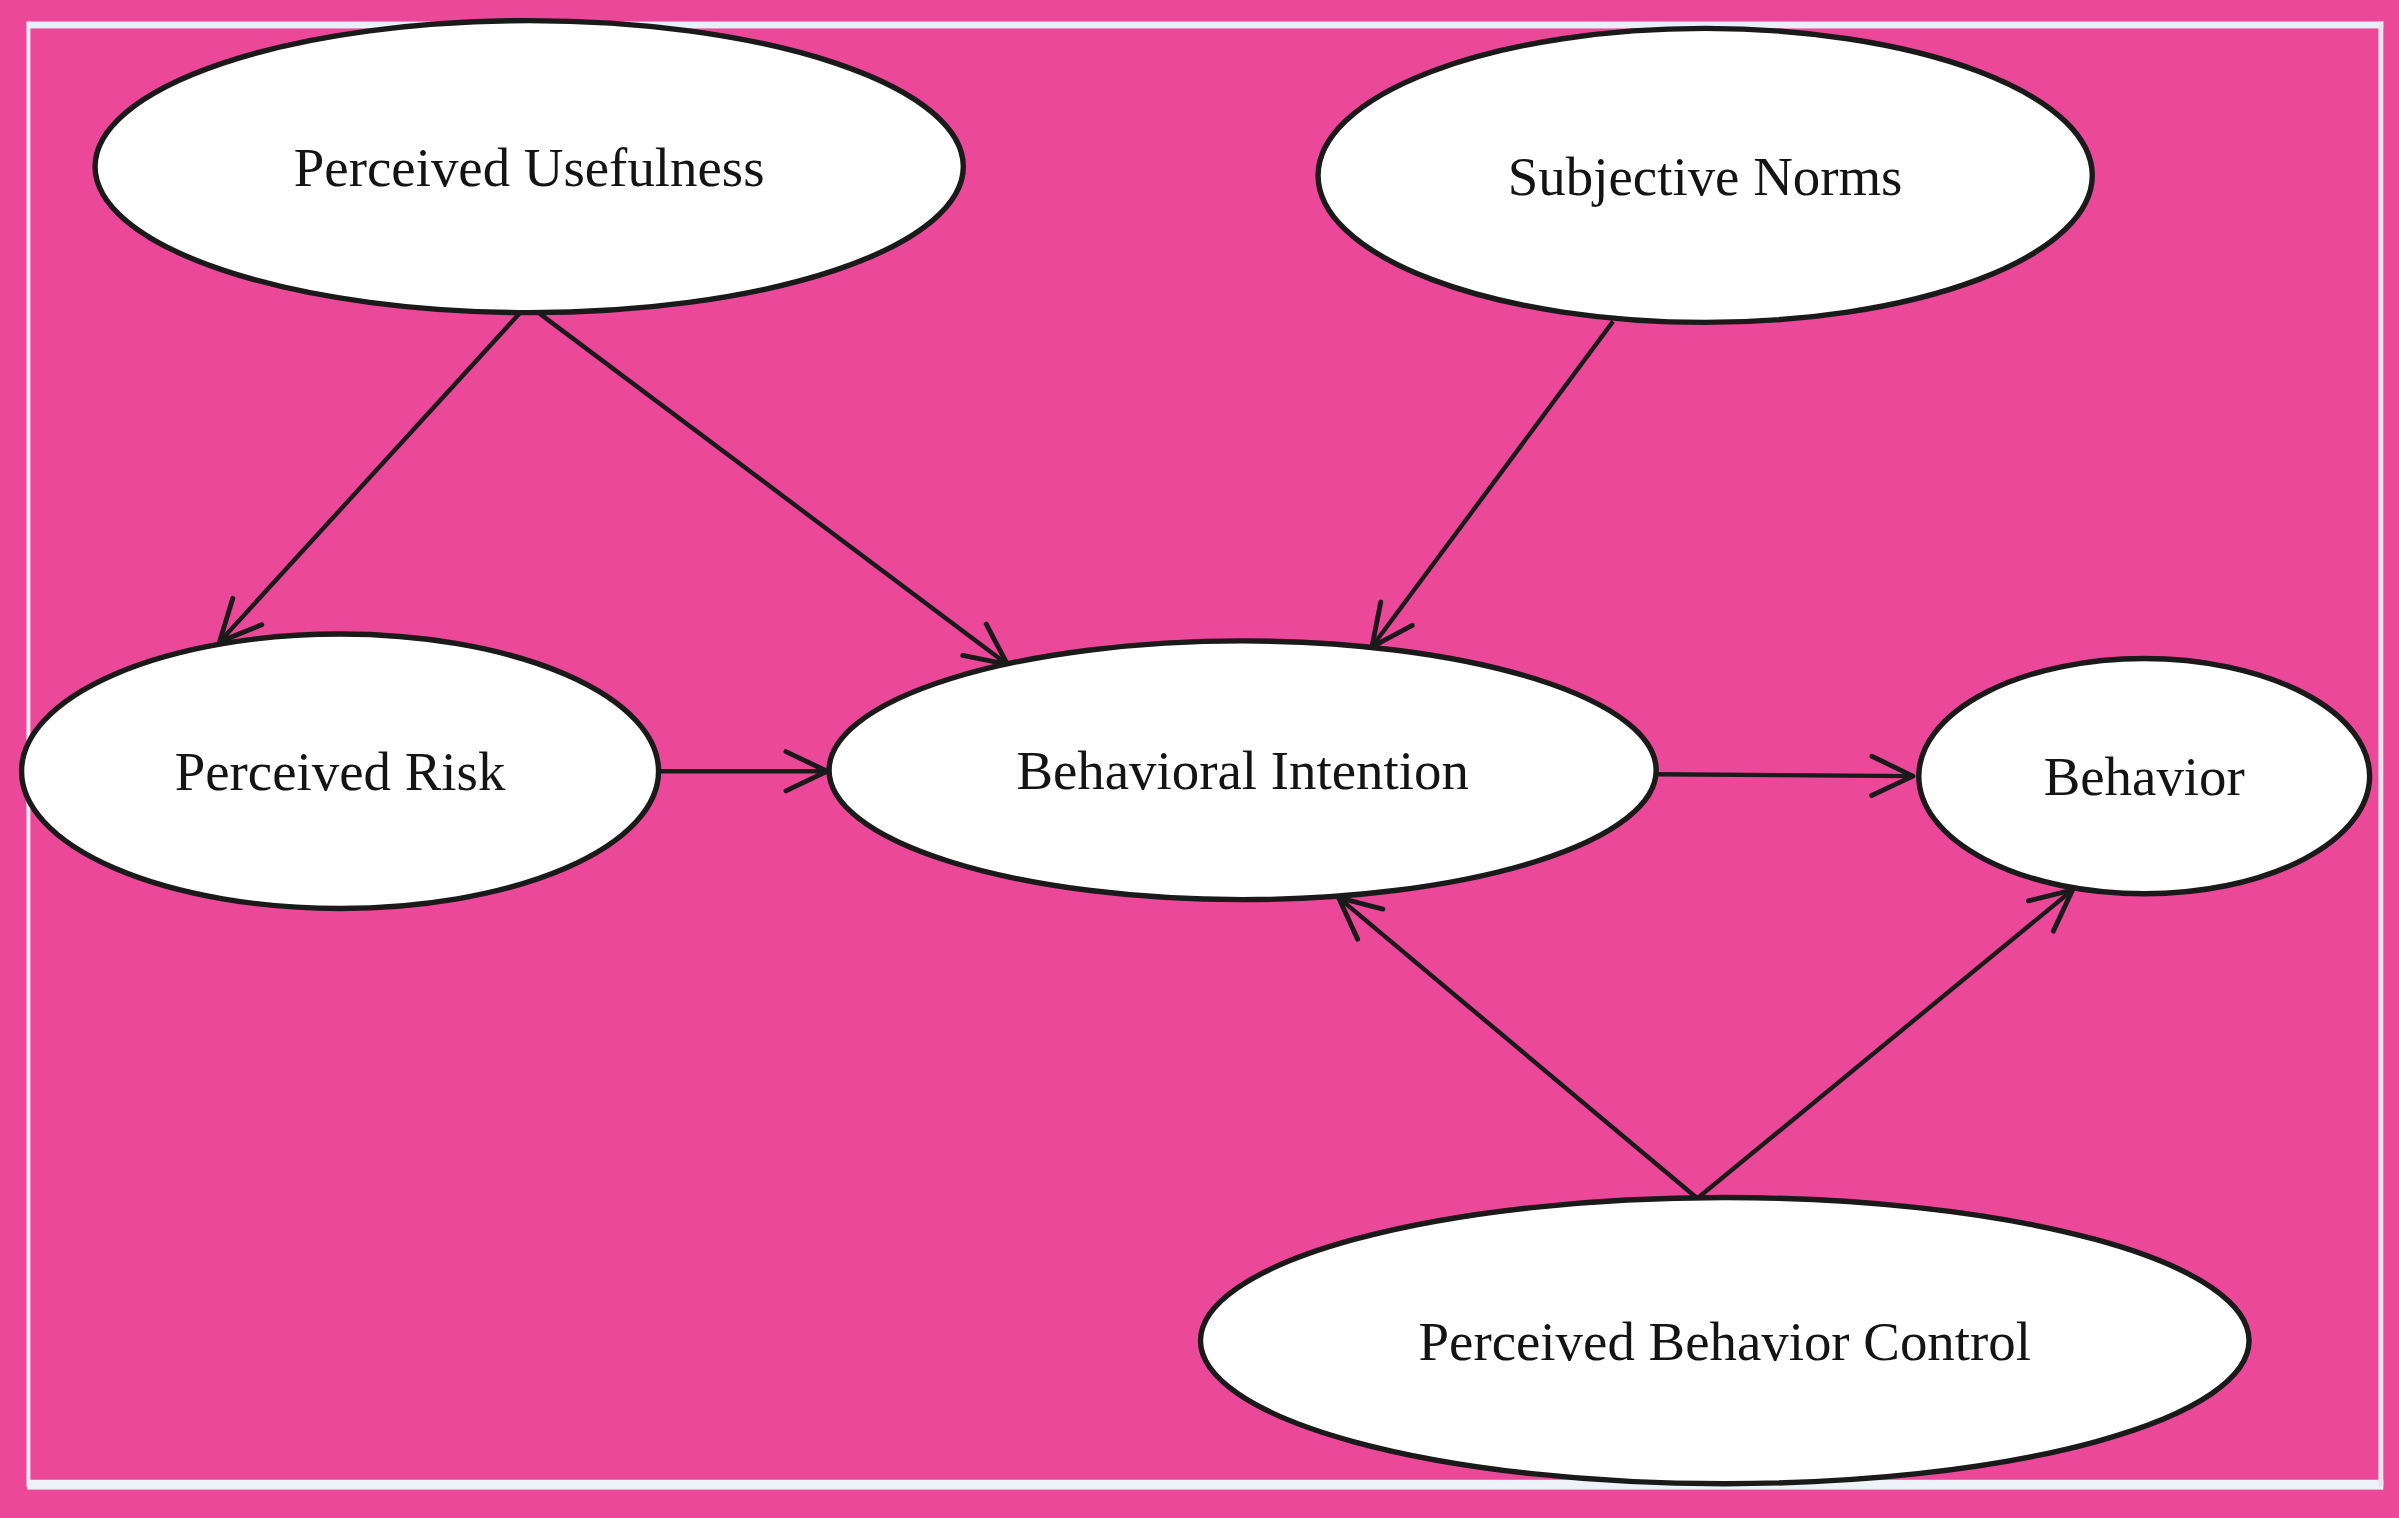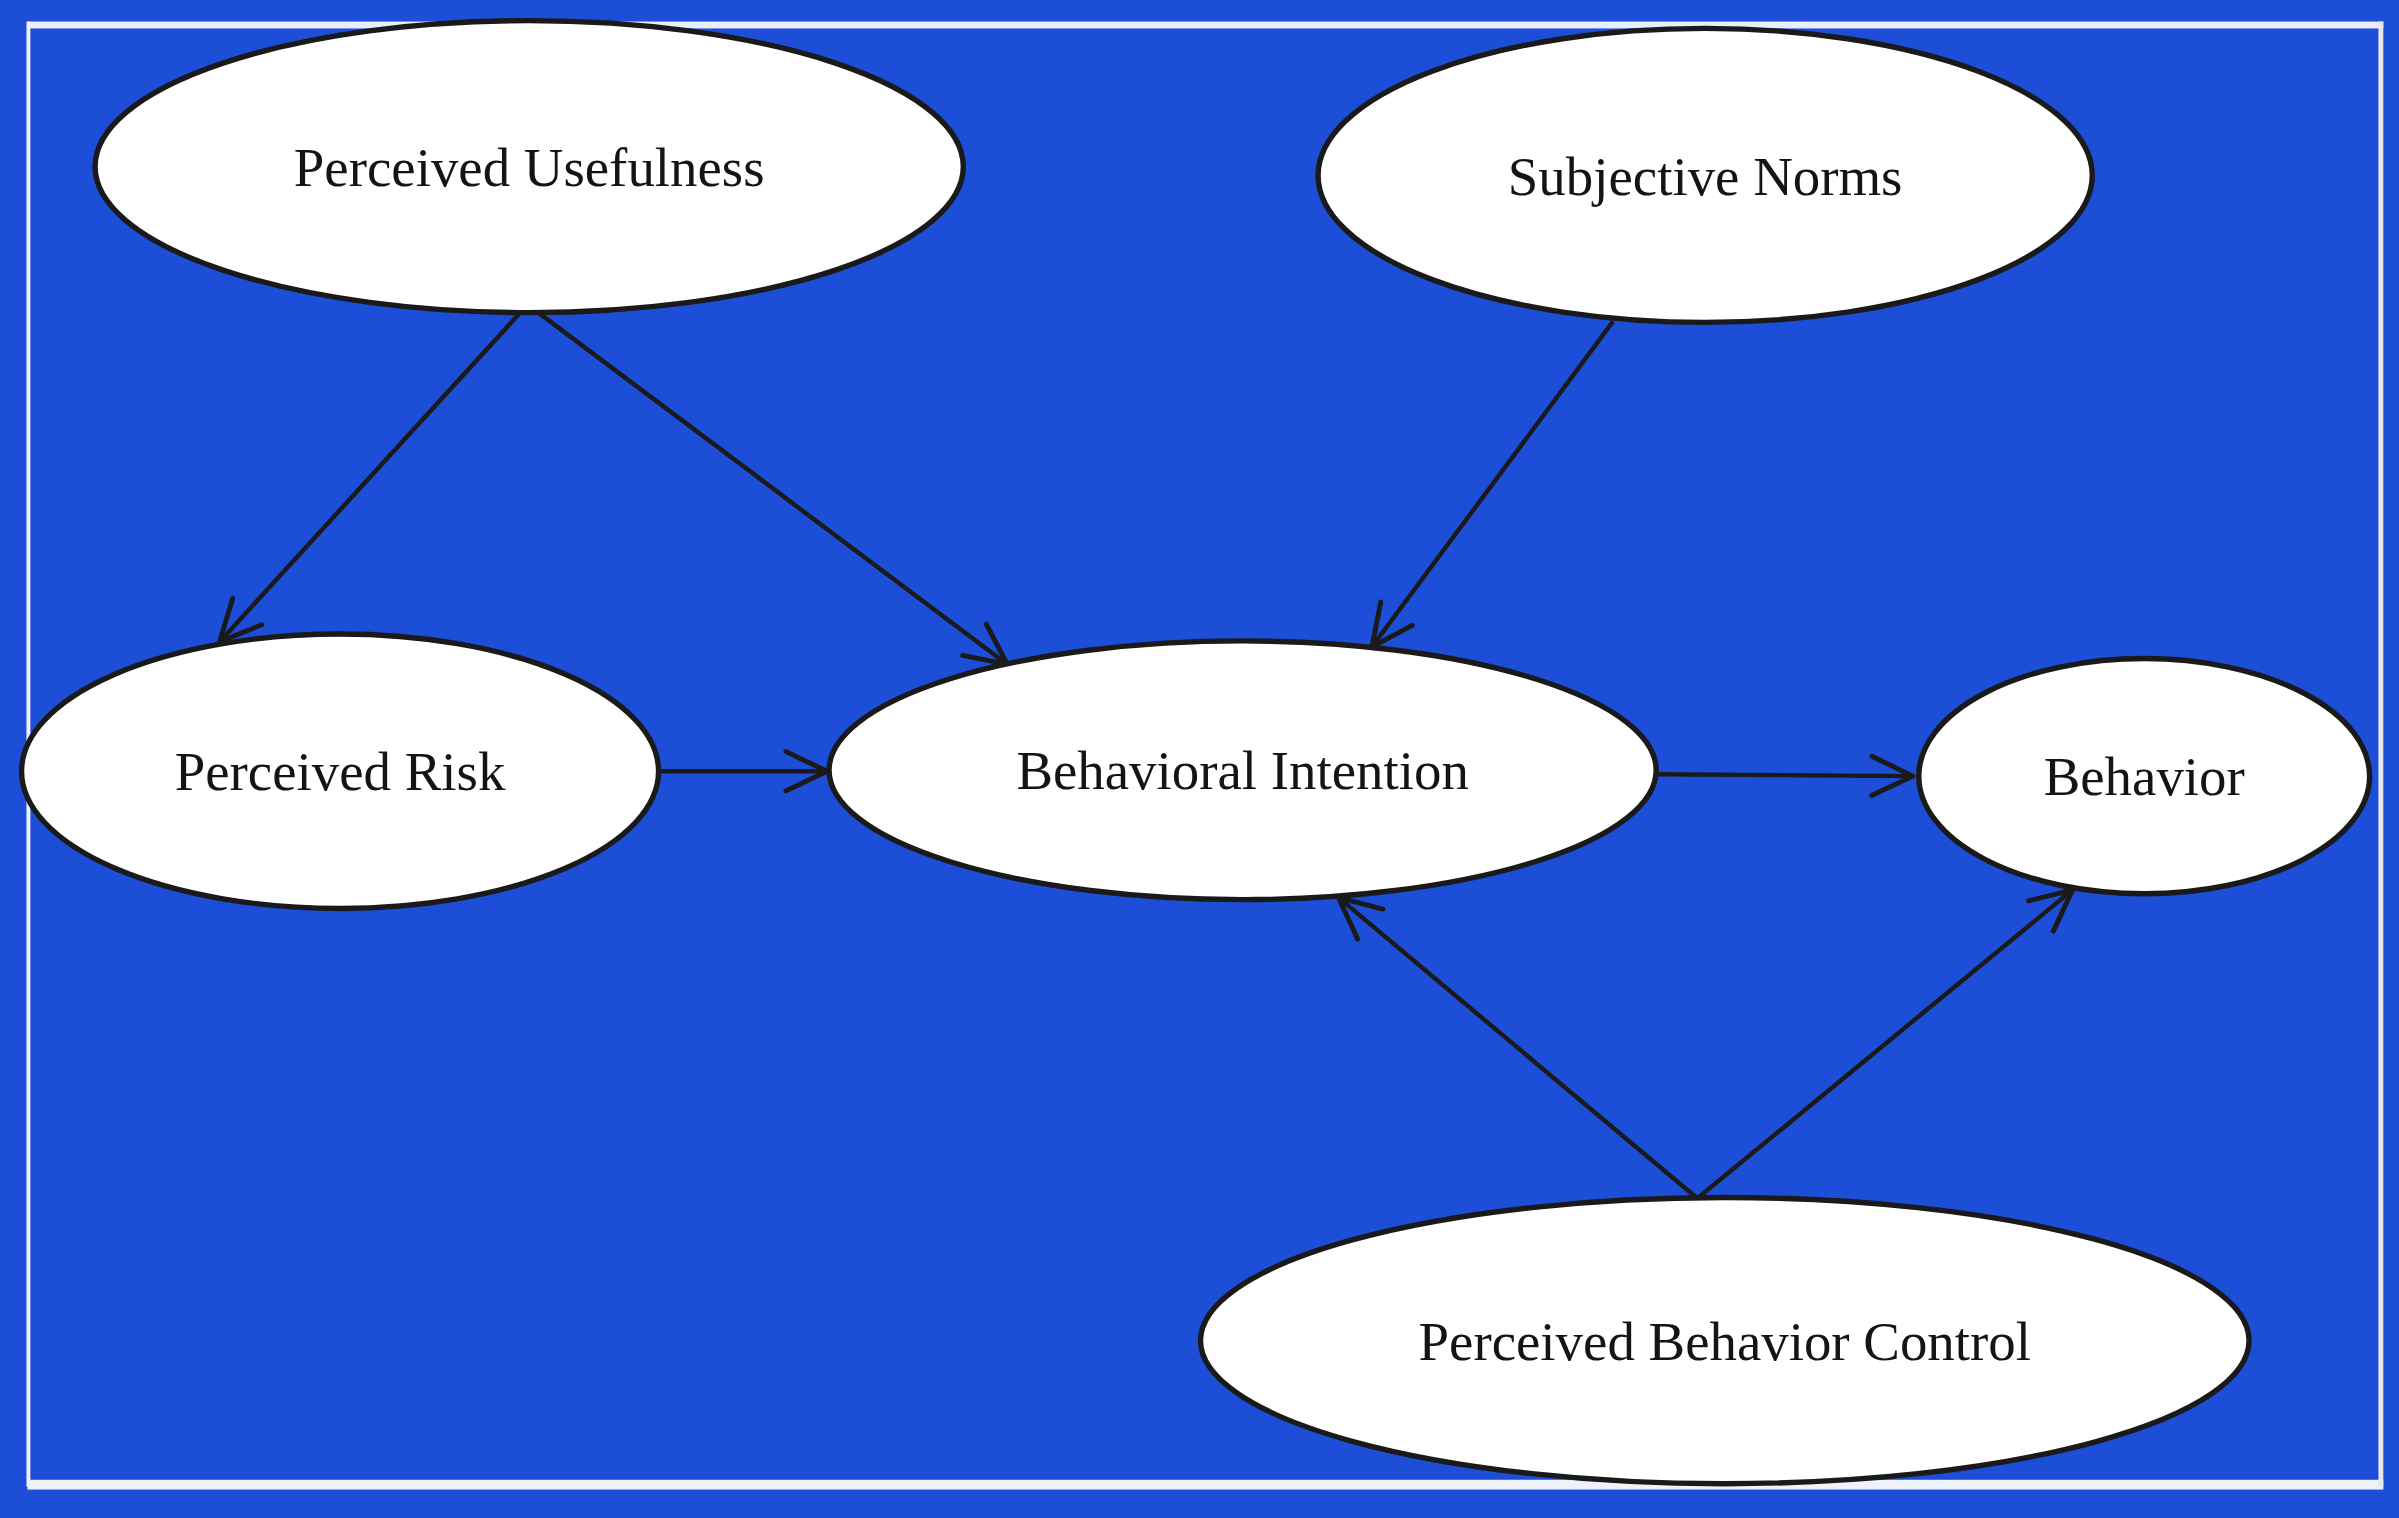--- a/index.html
+++ b/index.html
@@ -7,21 +7,21 @@
     padding: 0;
     background: #ffffff;
     width: 2399px;
     height: 1518px;
     overflow: hidden;
   }
   #stage {
     position: relative;
     width: 2399px;
     height: 1518px;
-    background: #1d4ed8;
+    background: #ec4899;
   }
   svg { display: block; }
   .node-shape {
     fill: #ffffff;
     stroke-width: 5.5px;
   }
   .edge-line {
     fill: none;
     stroke-width: 4.5px;
   }

